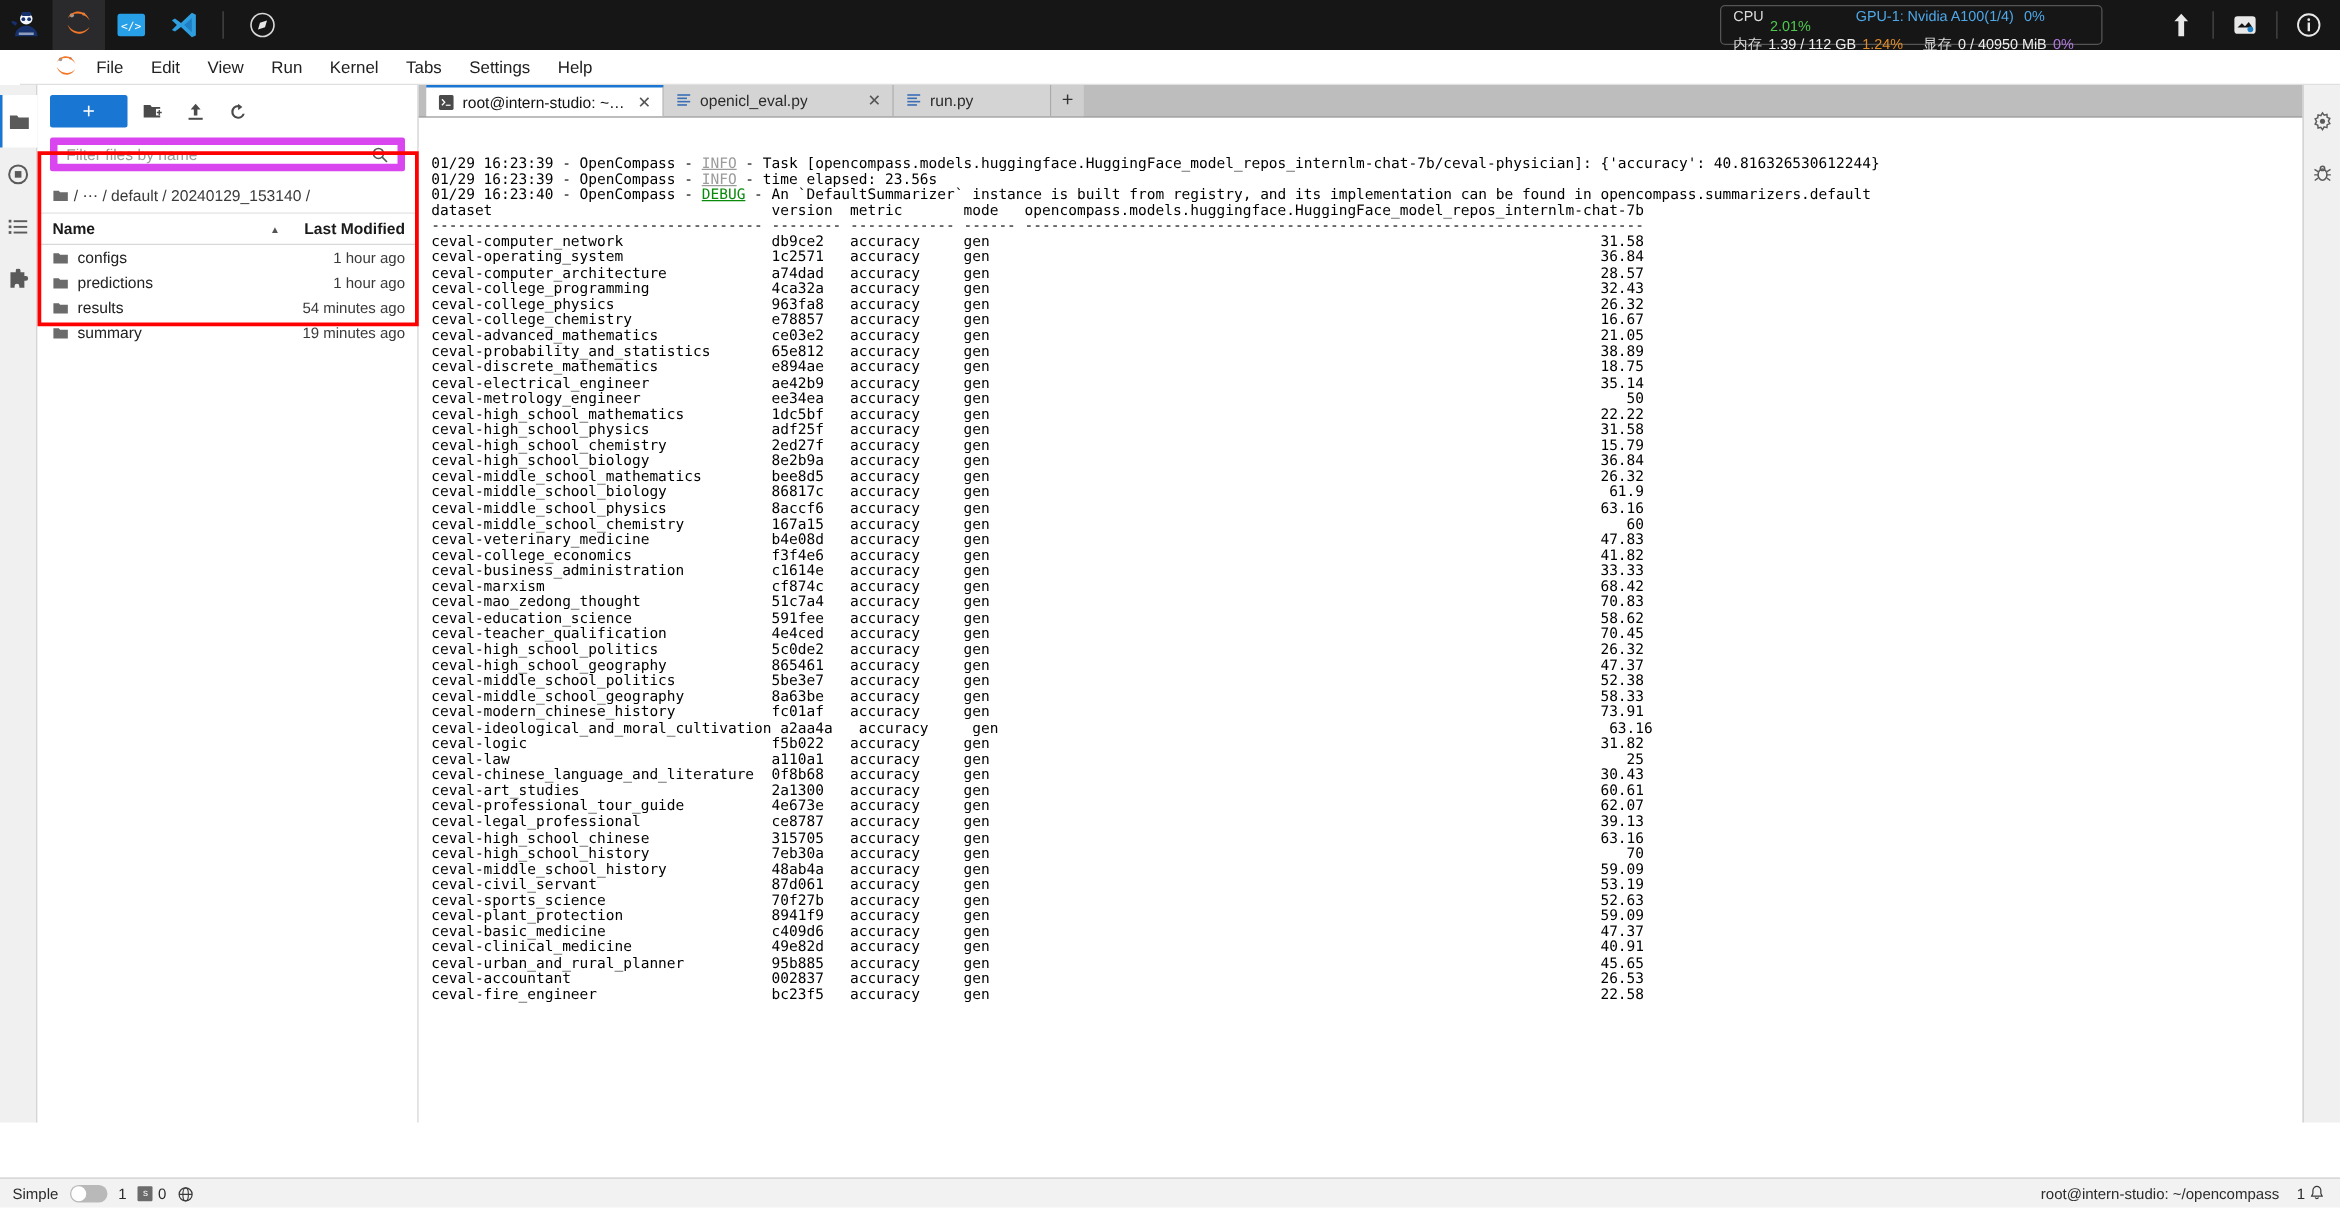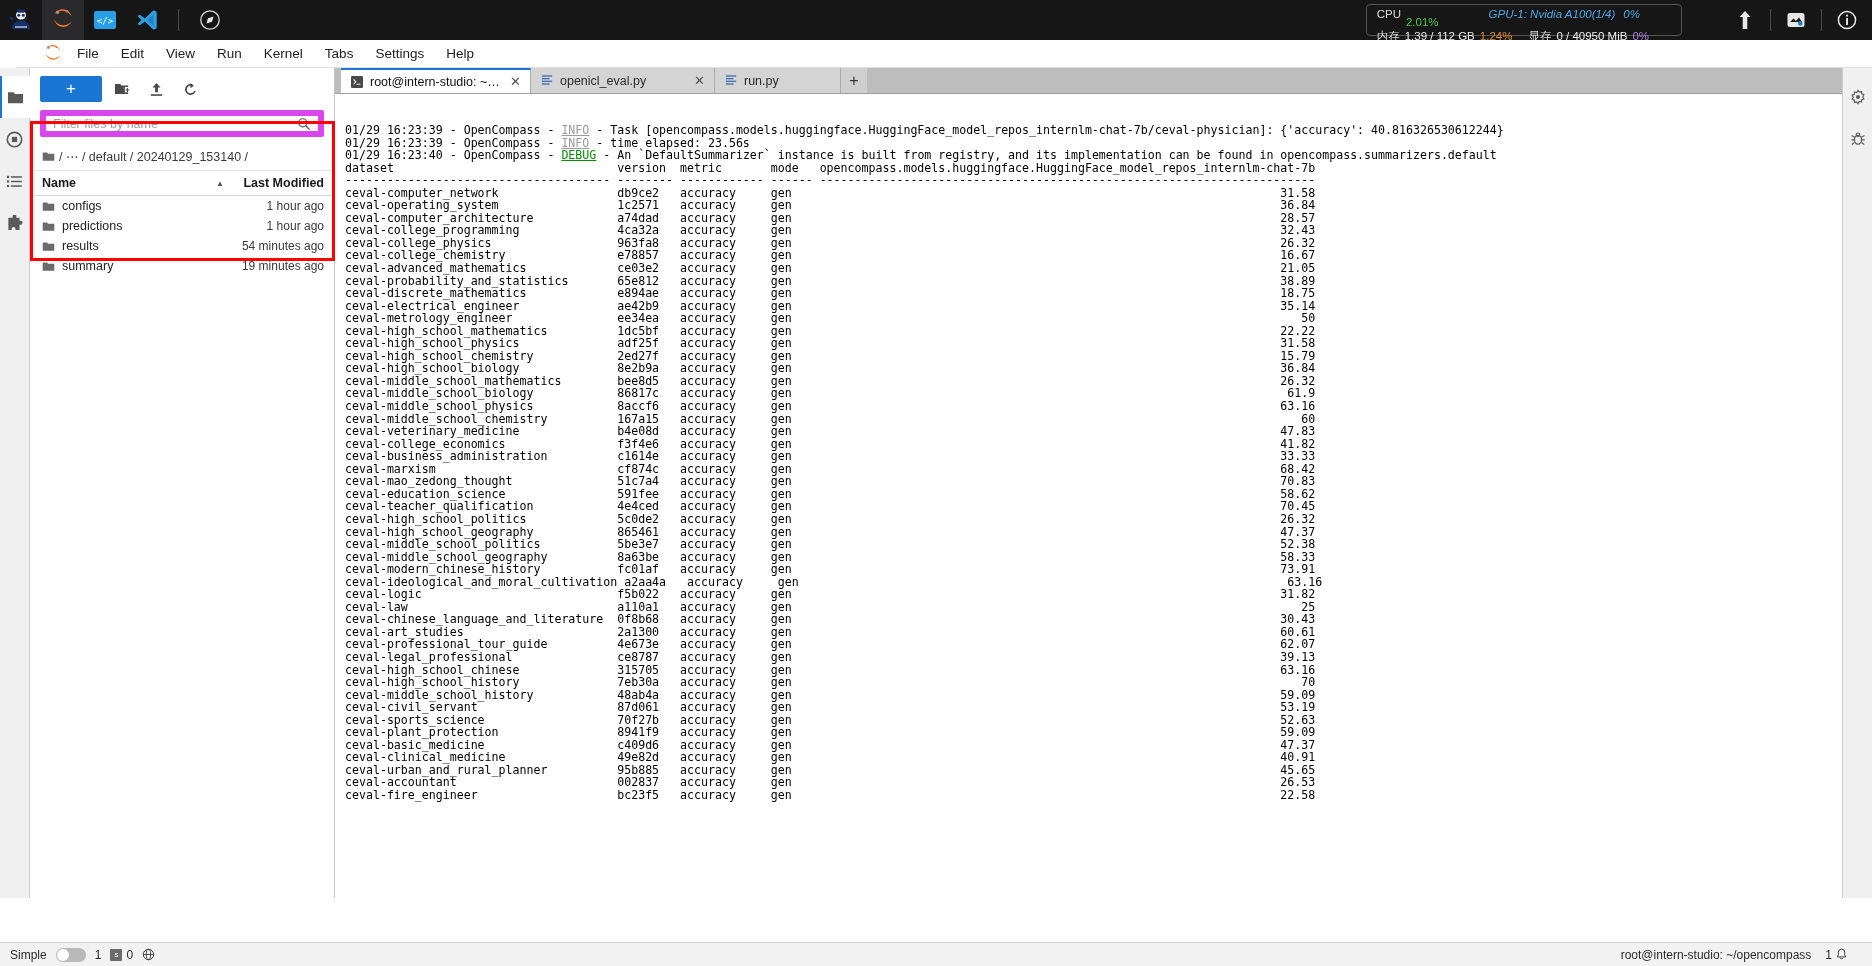--- a/index.html
+++ b/index.html
@@ -18,21 +18,21 @@
   .os-app {
     width:42px; height:40px; display:flex; align-items:center; justify-content:center;
     cursor:pointer; flex:0 0 auto;
   }
   .os-app.active { background:#2a2a2c; }
   .os-sep { width:1px; height:22px; background:#4a4a4a; margin:0 10px; }
 
   #stats-box {
     position:absolute; right:190px; top:4px; height:32px;
     border:1px solid #555; border-radius:4px;
-    padding:1px 16px 0 10px;
+    padding:1px 6px 0 10px;
     display:flex; flex-direction:column; justify-content:center;
     font-size:11.5px; line-height:14px; color:#e6e6e6;
     white-space:nowrap;
   }
   .stat-row { display:flex; align-items:center; }
   .stat-lbl { color:#dcdcdc; margin-right:5px; }
   .stat-grp { display:inline-flex; align-items:center; margin-right:16px; }
   .green { color:#4ec94e;margin-top:16px; }
   .orange { color:#e08c2a; }
   .blue { color:#4ea8e8; }
@@ -161,34 +161,34 @@
     background:#f0f0f0; border-left:1px solid #ccc;
     display:flex; flex-direction:column; align-items:center; padding-top:8px;
   }
 
   
   #status {
     position:absolute; left:0; bottom:0; width:1872px; height:24px;
     background:#f2f2f2; border-top:1px solid #d0d0d0;
     display:flex; align-items:center; font-size:12px; color:#2b2b2b;
   }
-  #st-left { display:flex; align-items:flex-start; gap:9px; padding-left:10px; }
+  #st-left { display:flex; align-items:flex-end; gap:9px; padding-left:10px; }
   .toggle-pill {
     width:30px; height:14px; border-radius:7px; background:#b9b9b9; position:relative; cursor:pointer;
   }
   .toggle-pill::after {
     content:""; position:absolute; left:1px; top:1px; width:12px; height:12px;
     border-radius:50%; background:#fff;
   }
   .st-chip { display:flex; align-items:center; gap:4px; }
   .kern-sq {
     width:12px; height:12px; background:#6b6b6b; color:#fff; font-size:8px;
     display:flex; align-items:center; justify-content:center; border-radius:1px;
   }
-  #st-right { margin-left:auto; display:flex; align-items:center; gap:14px; padding-right:24px; }
+  #st-right { margin-left:auto; display:flex; align-items:center; gap:14px; padding-right:12px; }
   #st-path { font-size:12px; color:#2b2b2b; }
   .notif { display:flex; align-items:center; gap:3px; }
   svg { display:block; }
 </style>
 </head>
 <body>
 
 <div id="os-bar">
 
   <div class="os-app">
@@ -234,21 +234,21 @@
       <path d="M15.6 8.4 10 10.2 8.4 15.6 14 13.8z" fill="#e8e8e8"></path>
     </svg>
   </div>
 
   <div id="stats-box">
     <div class="stat-row">
       <span class="stat-grp">
         <span class="stat-lbl">CPU</span>
         <span class="green">2.01%</span>
       </span>
-      <span class="stat-grp" style="margin-left:34px;font-style:italic;">
+      <span class="stat-grp" style="margin-left:20px;">
         <span class="blue">GPU-1: Nvidia A100(1/4)</span>
         <span class="blue" style="margin-left:8px;">0%</span>
       </span>
     </div>
     <div class="stat-row">
       <span class="stat-grp">
         <span class="stat-lbl">内存</span>
         <span class="wnum">1.39 / 112 GB</span>
         <span class="orange">1.24%</span>
       </span>

